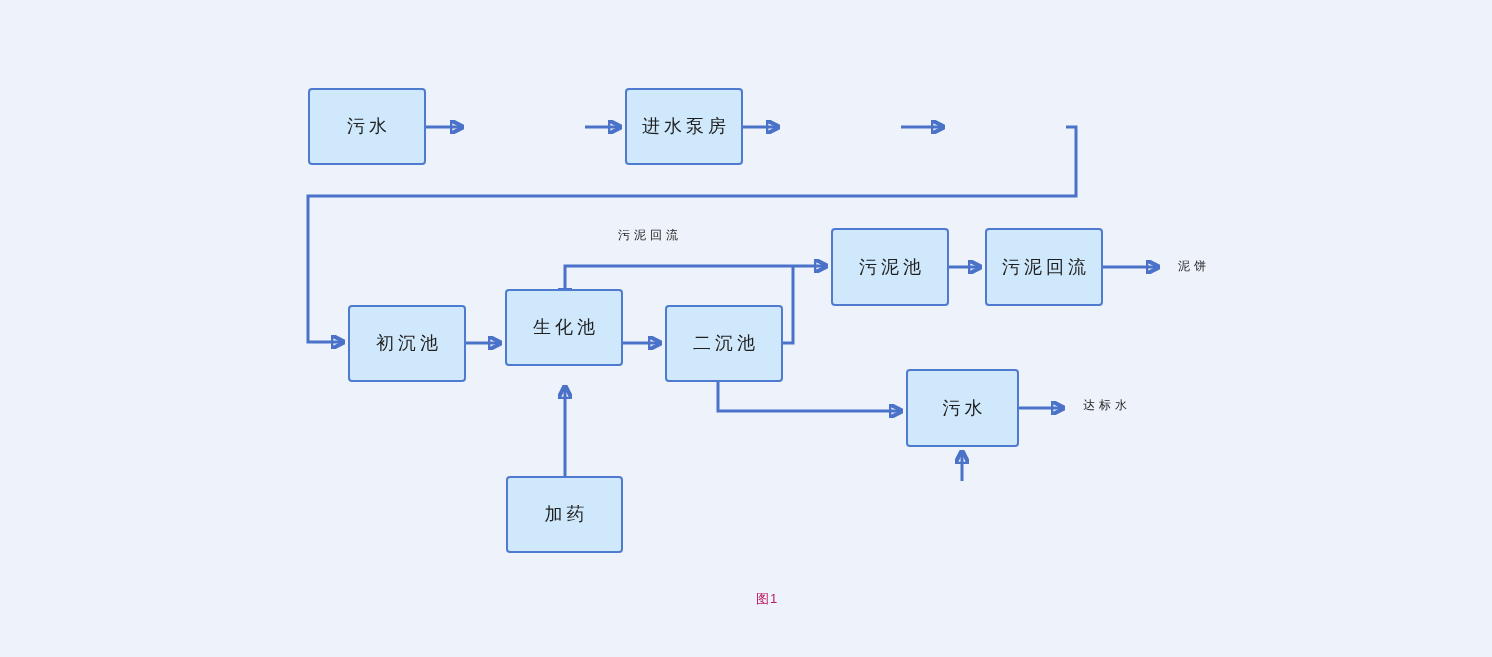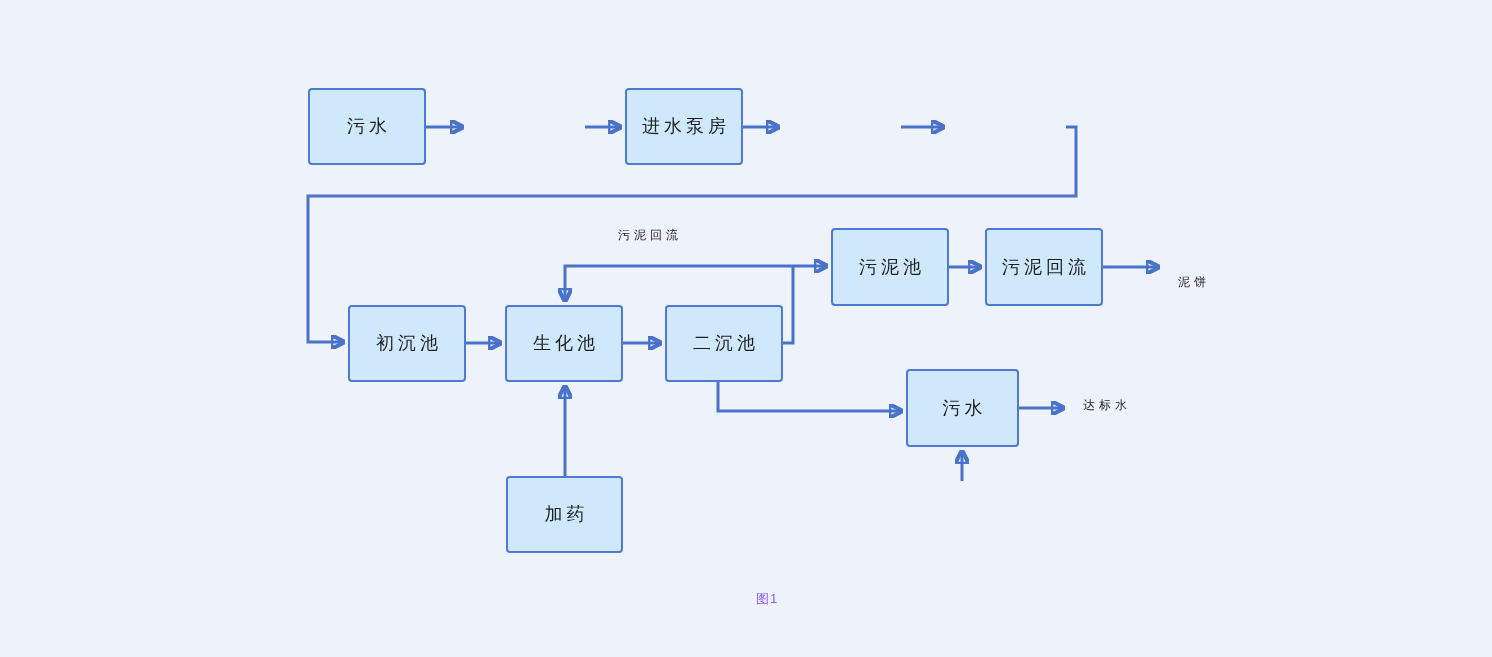--- a/index.html
+++ b/index.html
@@ -60,21 +60,21 @@
   .float-label{
     position:absolute;
     color:var(--text,#1f1f1f);
     font-size:12px;
     letter-spacing:4px;
     white-space:nowrap;
     text-align:right;
   }
   .caption{
     position:absolute;
-    color:#8b5cf6;
+    color:#be185d;
     font-size:13px;
     letter-spacing:1px;
     white-space:nowrap;
   }
 </style>
 </head>
 <body>
 
 <div class="canvas">
 
@@ -110,21 +110,21 @@
   <div class="node" style="left:625px;top:88px;width:118px;height:77px">
     <span>进水泵房</span>
   </div>
 
 
 
   <div class="node" style="left:348px;top:305px;width:118px;height:77px">
     <span>初沉池</span>
   </div>
 
-  <div class="node" style="left:505px;top:305px;width:118px;height:77px">
+  <div class="node" style="left:505px;top:289px;width:118px;height:77px">
     <span>生化池</span>
   </div>
 
   <div class="node" style="left:665px;top:305px;width:118px;height:77px">
     <span>二沉池</span>
   </div>
 
   <div class="node" style="left:831px;top:228px;width:118px;height:78px">
     <span>污泥池</span>
   </div>
@@ -137,19 +137,19 @@
     <span>污水</span>
   </div>
 
 
   <div class="node" style="left:506px;top:476px;width:117px;height:77px">
     <span>加药</span>
   </div>
 
   <div class="float-label" style="left:618px;top:227px">污泥回流</div>
 
-  <div class="float-label" style="left:1178px;top:274px">泥饼</div>
+  <div class="float-label" style="left:1178px;top:258px">泥饼</div>
 
   <div class="float-label" style="left:1083px;top:397px">达标水</div>
 
   <div class="caption" style="left:756px;top:590px">图1</div>
 
 </div>
 
 </body></html>

